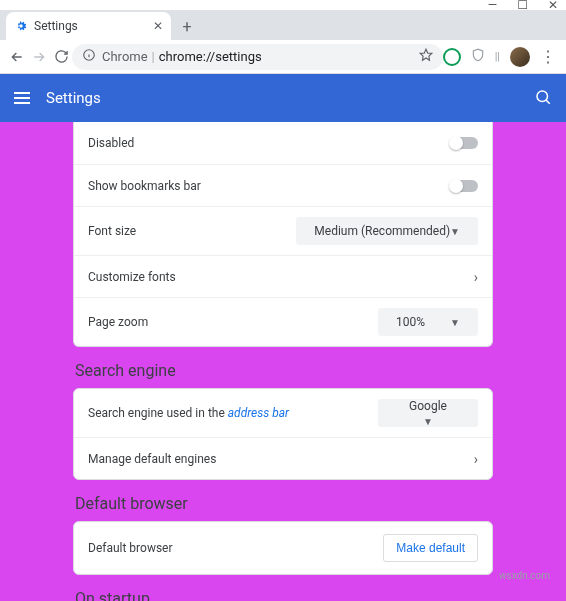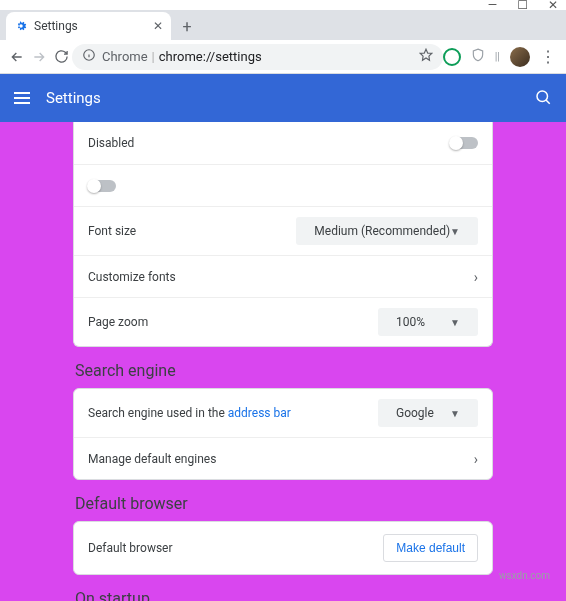--- a/index.html
+++ b/index.html
@@ -42,21 +42,21 @@
   .search-icon { color: #fff; }
   
   
   .content { background: #d946ef; height: calc(601px - 10px - 30px - 34px - 48px); overflow: hidden; padding-top: 0; }
   .panel { width: 420px; margin: 0 auto; }
   .card { background: #fff; border: 1px solid #dadce0; border-radius: 6px; margin-bottom: 14px; }
   .card-row { display: flex; align-items: center; padding: 10px 14px; min-height: 42px; border-top: 1px solid #eee; font-size: 12px; }
   .card-row:first-child { border-top: none; }
   .row-label { flex: 1; color: #3c4043; }
   .row-sub { font-size: 11px; color: #80868b; margin-top: 2px; }
-  .link-blue { color: #1a73e8; }
+  .link-blue { color: #1a73e8; font-style: italic; }
   
   .section-heading { font-size: 16px; color: #3c4043; margin: 10px 0 8px 2px; }
   
   
   .toggle { width: 28px; height: 12px; background: #bdc1c6; border-radius: 6px; position: relative; }
   .toggle::after { content: ""; position: absolute; width: 14px; height: 14px; background: #fff; border-radius: 50%; top: -1px; left: -1px; box-shadow: 0 1px 2px rgba(0,0,0,0.3); }
   
   
   .dropdown { background: #f1f3f4; border-radius: 3px; height: 28px; min-width: 130px; display: flex; align-items: center; justify-content: space-between; padding: 0 18px; font-size: 12px; color: #3c4043; }
   .dropdown .caret { color: #5f6368; font-size: 10px; }
@@ -153,20 +153,21 @@
 
 <div class="content">
   <div class="panel">
 
     <div class="card" style="border-top:none;border-top-left-radius:0;border-top-right-radius:0;">
       <div class="card-row">
         <div class="row-label">Disabled</div>
         <div class="toggle"></div>
       </div>
       <div class="card-row">
+        <div class="row-label">Show bookmarks bar</div>
         <div class="toggle"></div>
       </div>
       <div class="card-row">
         <div class="row-label">Font size</div>
         <div class="dropdown">
           <span>Medium (Recommended)</span>
           <span class="caret">▼</span>
         </div>
       </div>
       <div class="card-row">
@@ -181,21 +182,21 @@
         </div>
       </div>
     </div>
 
     <div class="section-heading">Search engine</div>
     <div class="card">
       <div class="card-row">
         <div class="row-label">
           <span>Search engine used in the </span><span class="link-blue">address bar</span>
         </div>
-        <div class="dropdown" style="min-width:100px;">
+        <div class="dropdown" style="min-width:100px;flex-direction:column;">
           <span>Google</span>
           <span class="caret">▼</span>
         </div>
       </div>
       <div class="card-row">
         <div class="row-label">Manage default engines</div>
         <div class="arrow-right">›</div>
       </div>
     </div>
 

